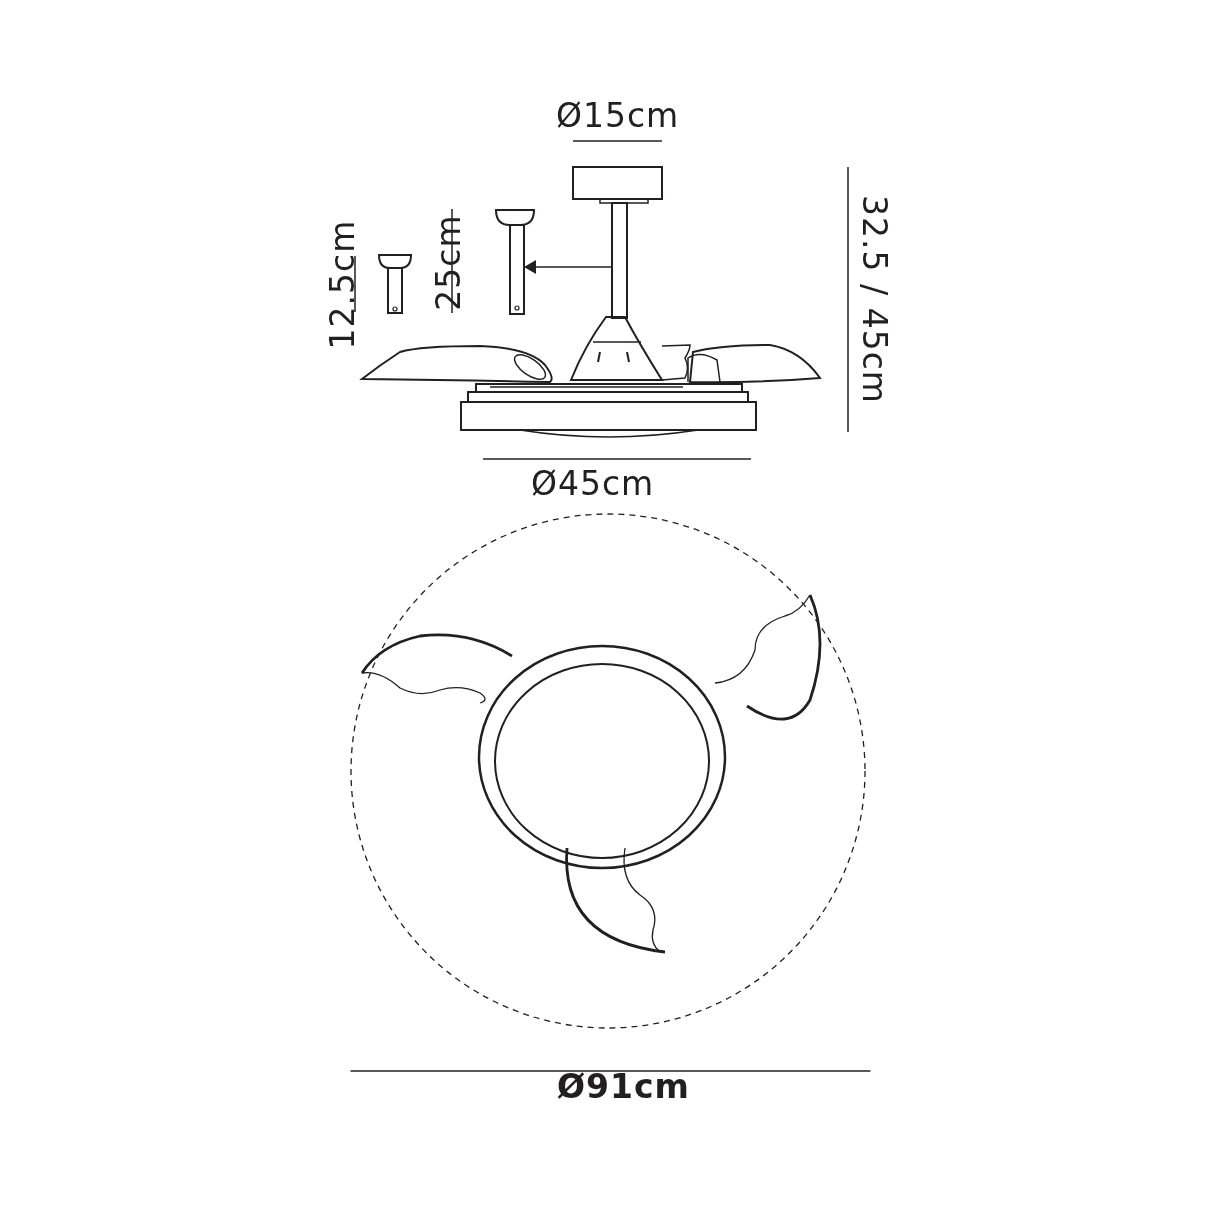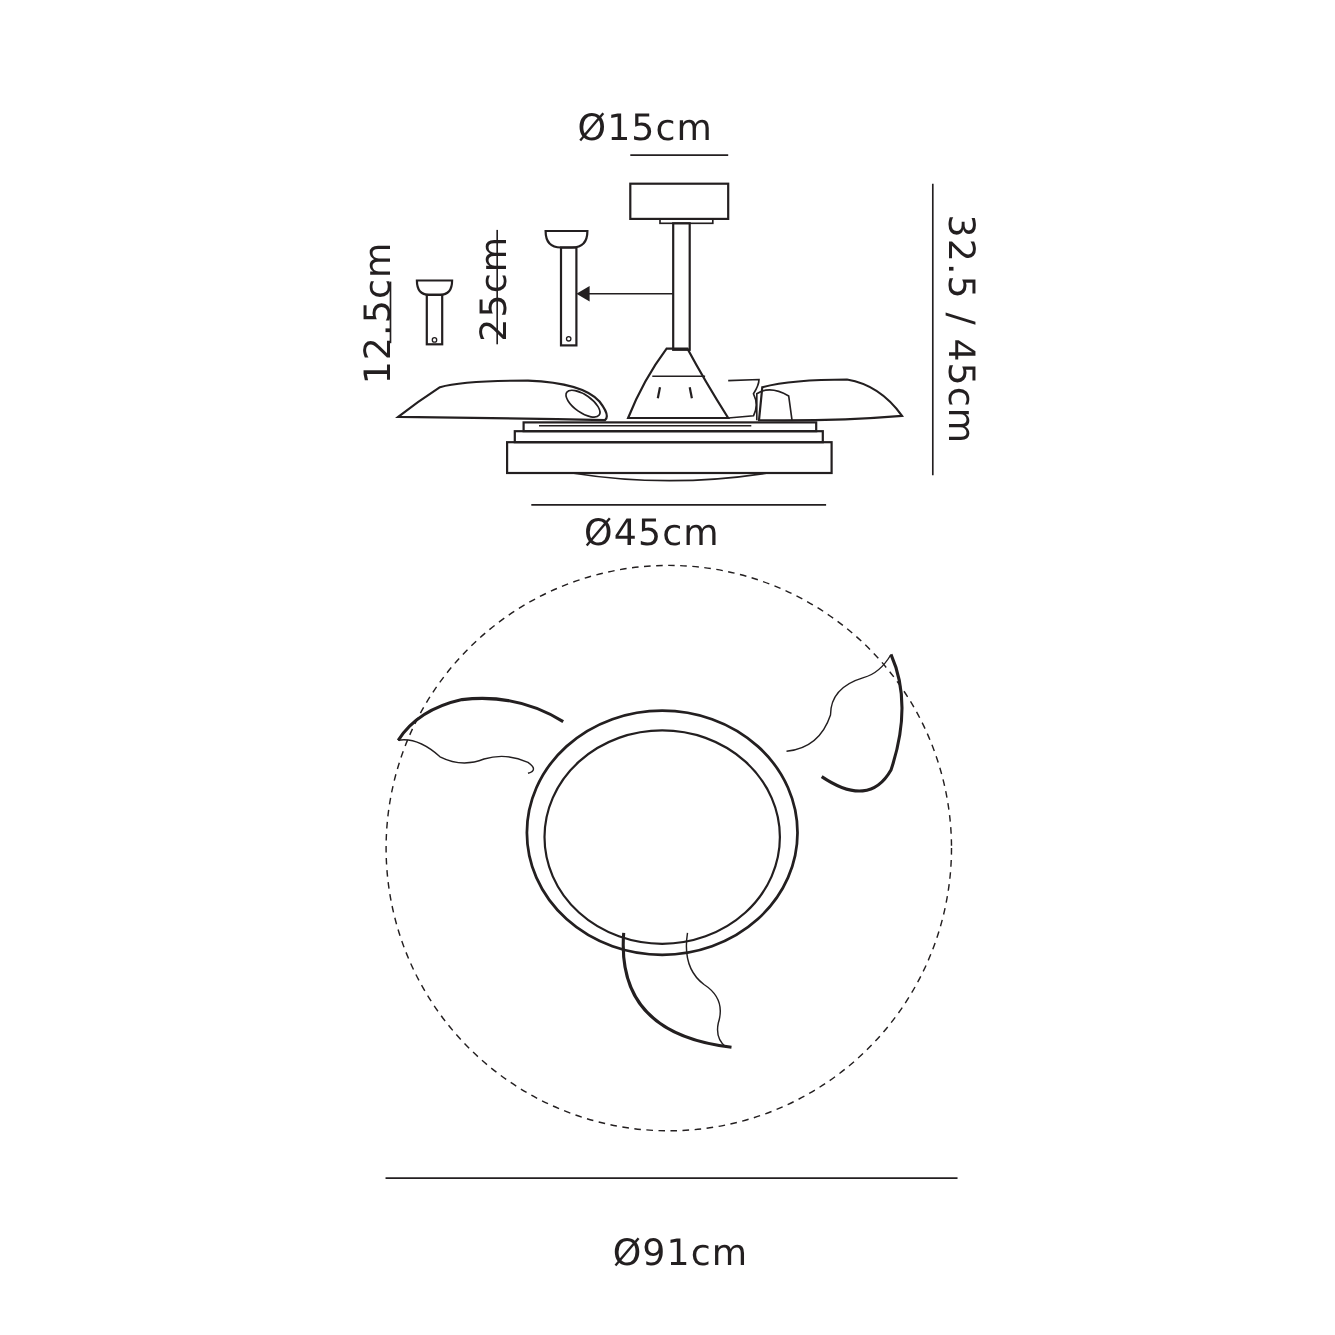--- a/index.html
+++ b/index.html
@@ -68,18 +68,18 @@
 
     <path d="M810,595 Q830,640 810,700 Q790,735 747,706" stroke-width="2.8"></path>
     <path d="M810,595 Q800,612 785,616 Q755,625 755,650 Q745,680 715,683" stroke-width="1.3"></path>
 
     <path d="M567,848 Q560,940 665,952" stroke-width="2.8"></path>
     <path d="M625,848 Q620,880 640,895 Q660,908 653,930 Q650,944 660,952" stroke-width="1.3"></path>
     <line x1="351" y1="981" x2="851" y2="981" stroke-width="1.5" transform="scale(1.04 1) translate(-14 90)"></line>
   </g>
 </svg>
 
-<div class="lbl" style="left:525px;top:96px;">Ø15cm</div>
+<div class="lbl" style="left:556px;top:96px;">Ø15cm</div>
 <div class="lbl" style="left:531px;top:464px;">Ø45cm</div>
 <div class="lbl vert" style="left:770px;top:280px;transform:rotate(90deg);">32.5 / 45cm</div>
 <div class="lbl vert" style="left:278px;top:265px;transform:rotate(-90deg);">12.5cm</div>
 <div class="lbl vert" style="left:400px;top:243px;transform:rotate(-90deg);">25cm</div>
-<div class="lbl" style="left:557px;top:1119px;">Ø91cm</div>
+<div class="lbl" style="left:557px;top:1067px;font-weight:bold;">Ø91cm</div>
 
 </body></html>

